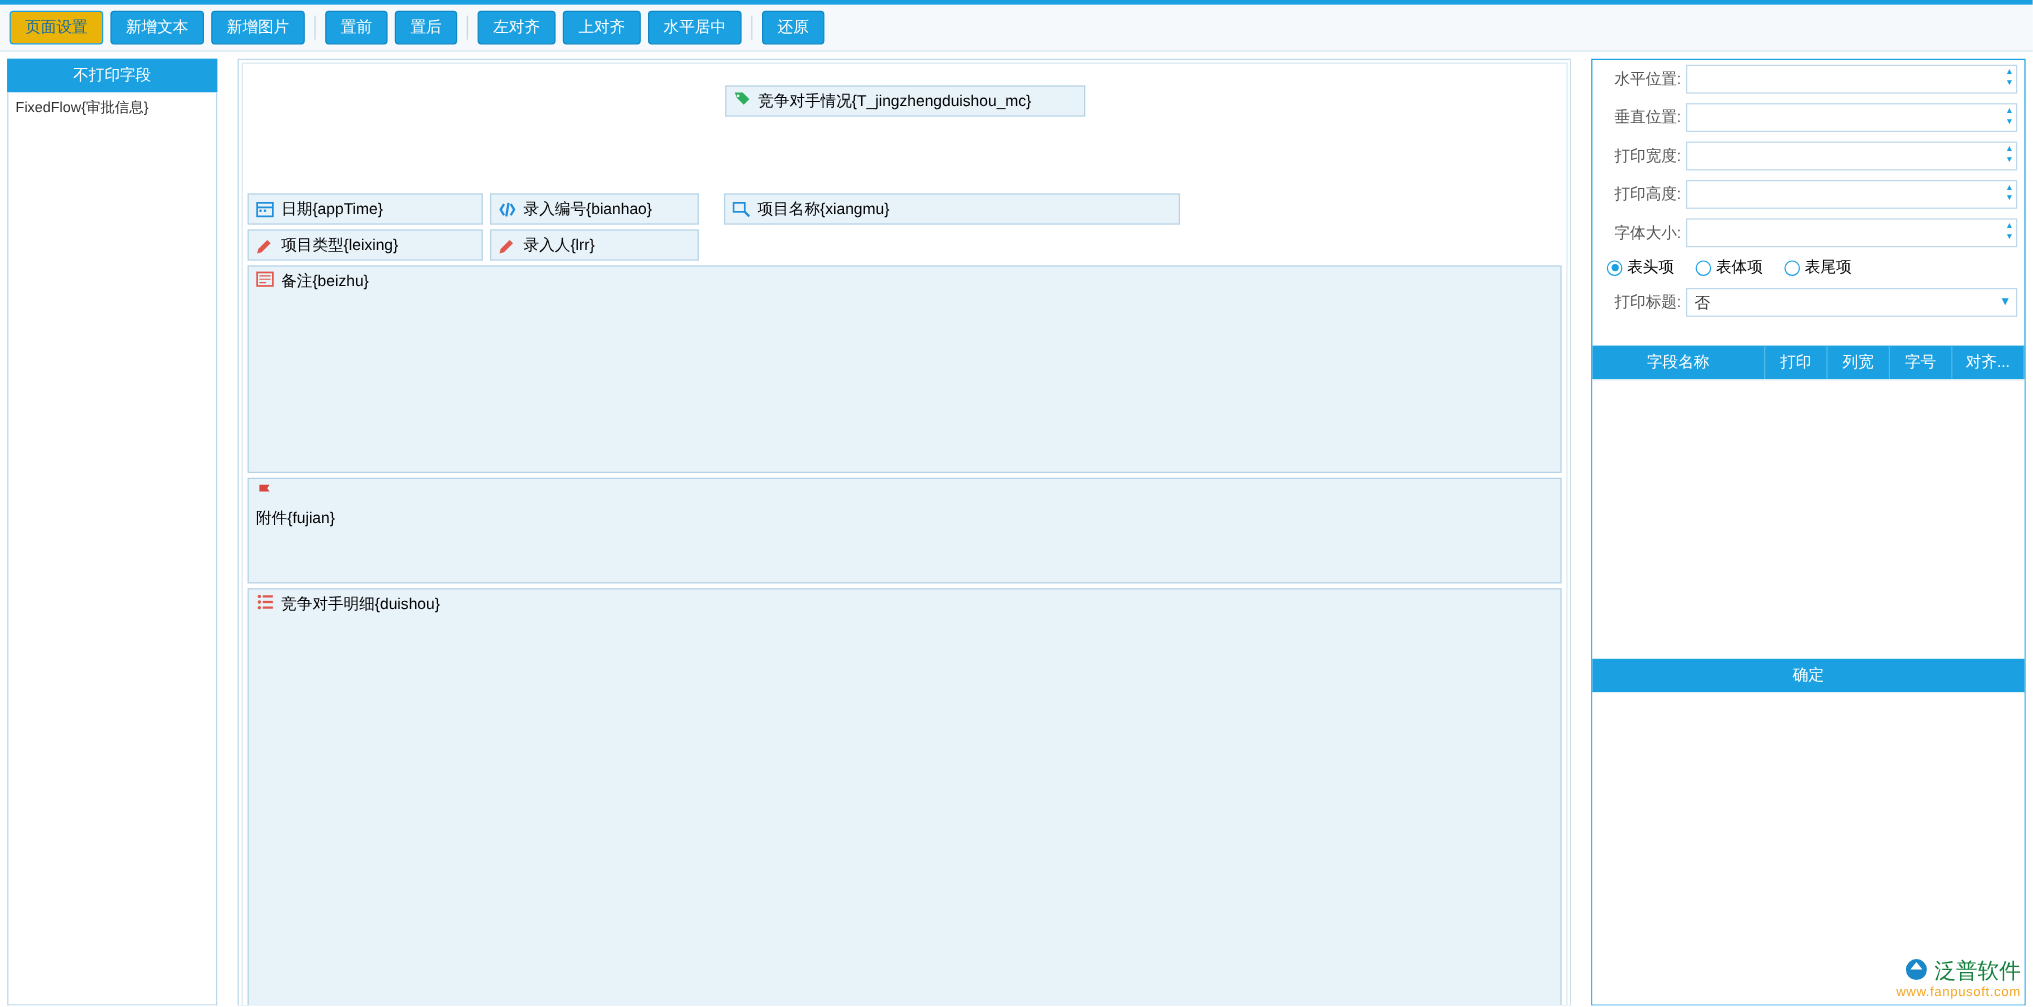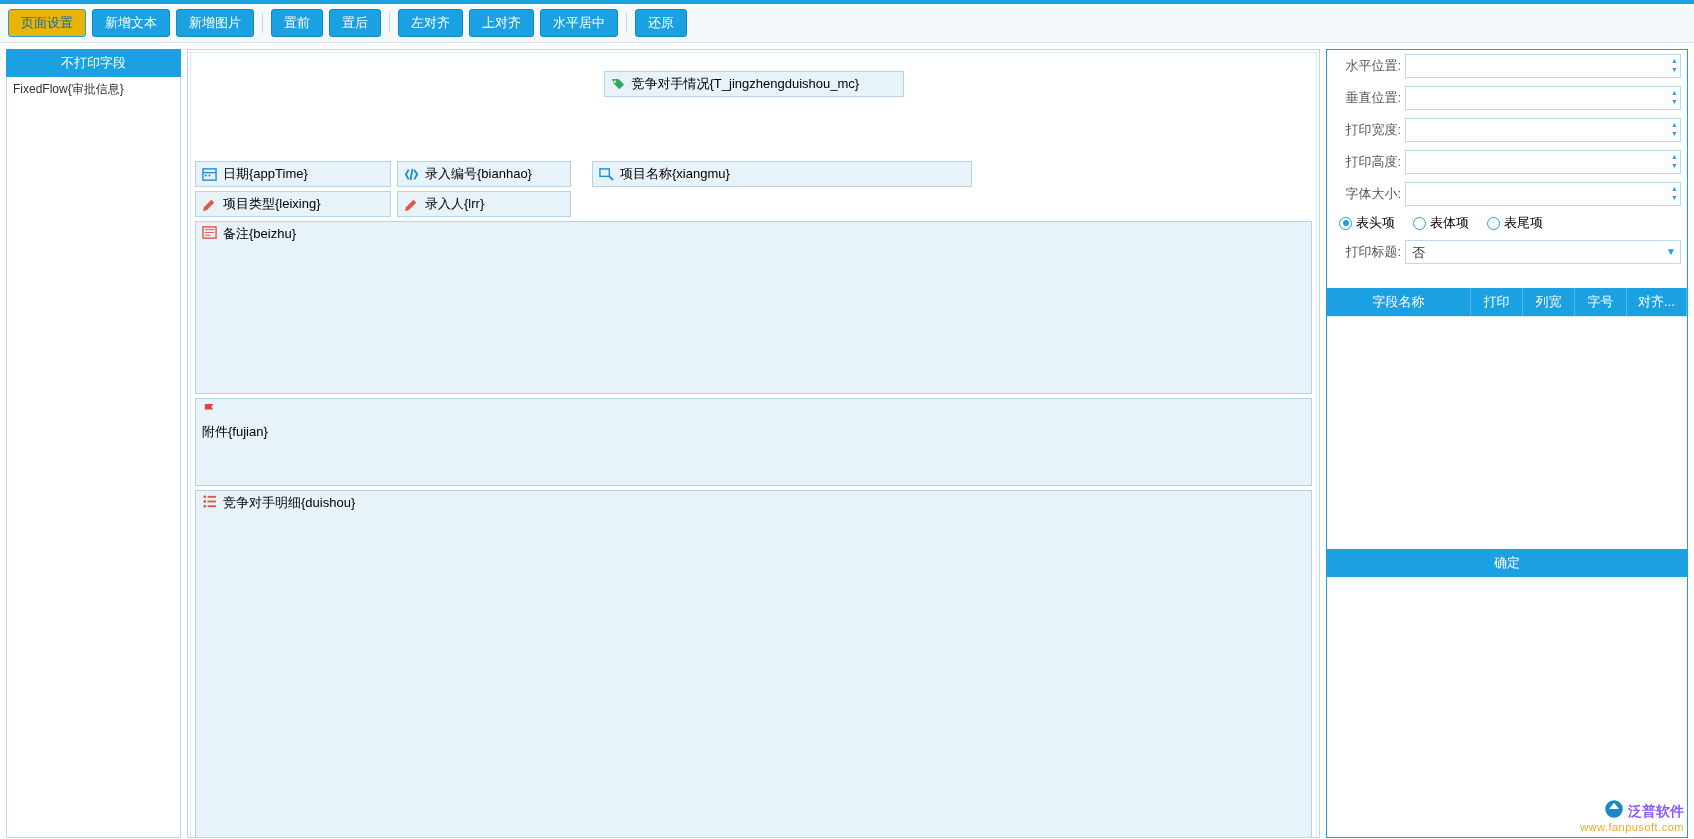--- a/index.html
+++ b/index.html
@@ -31,20 +31,21 @@
   font-size: 13px;
 }
 .btn.active {
   background: #eab308;
   color: #0f6aa6;
   border: 1px solid #1ba1e2;
 }
 .layout {
   display: flex;
   height: calc(100vh - 44px);
+  gap: 11px;
 }
 
 .left-panel {
   width: 175px;
   display: flex;
   flex-direction: column;
   margin: 6px 0 0 6px;
 }
 .panel-head {
   background: #1ba1e2;
@@ -78,21 +79,21 @@
   margin: 2px;
   min-height: 900px;
   position: relative;
 }
 .title-block {
   margin: 18px auto 0 auto;
   width: 300px;
   border: 1px solid #b6d3e6;
   background: #e8f2f9;
   display: flex;
-  align-items: center;
+  align-items: flex-start;
   padding: 3px 6px;
   gap: 6px;
   font-size: 13px;
 }
 .row {
   display: flex;
   gap: 6px;
   margin: 4px 4px 0 4px;
 }
 .row:first-of-type { margin-top: 60px; }
@@ -161,21 +162,21 @@
 .gh1{ flex:1.6 } .gh2{ width:52px } .gh3{ width:52px } .gh4{ width:52px } .gh5{ width:60px }
 .grid-body { flex:1; border-top:1px solid #d4e6f1; background:#fff; }
 .confirm-bar {
   background:#1ba1e2; color:#fff; text-align:center; padding:5px 0; cursor:pointer;
   margin-top: auto;
 }
 .right-bottom { height: 260px; background:#fff; }
 .watermark {
   position: fixed; right: 10px; bottom: 6px; text-align:right;
 }
-.wm-top { color:#8b5cf6; font-weight:bold; font-size:14px; }
+.wm-top { color:#15803d; font-weight:normal; font-size:18px; }
 .wm-bot { color:#f5a623; font-size:11px; letter-spacing:0.5px; }
 .icon svg { width:100%; height:100%; }
 </style>
 </head>
 <body>
 
 <div class="top-strip"></div>
 
 <div class="toolbar">
   <button class="btn active">页面设置</button>

